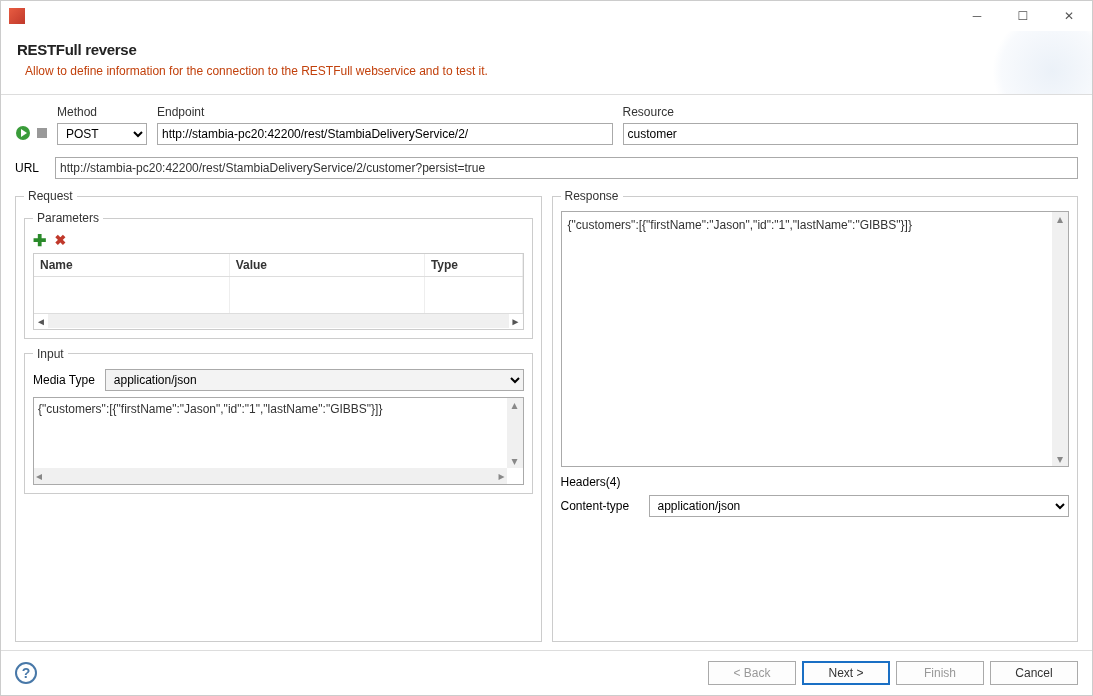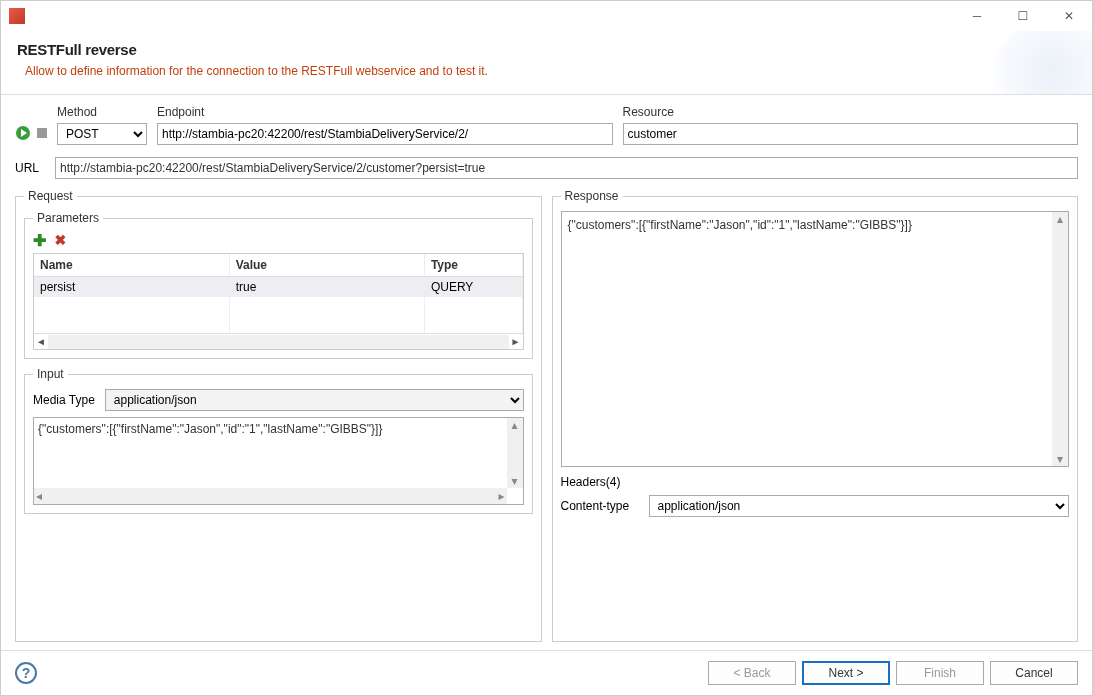--- a/index.html
+++ b/index.html
@@ -145,25 +145,20 @@
                   <col style="width:20%">
                 </colgroup>
               <thead>
                   <tr>
                 <th>Name</th>
                 <th>Value</th>
                 <th>Type</th>
               </tr>
                 </thead>
               <tbody>
-                <tr class="data-row">
-                  <td>persist</td>
-                  <td>true</td>
-                  <td>QUERY</td>
-                </tr>
                 <tr class="empty-row">
                     <td></td>
                     <td></td>
                     <td></td>
                   </tr>
                 <tr class="empty-row">
                     <td></td>
                     <td></td>
                     <td></td>
                   </tr>

